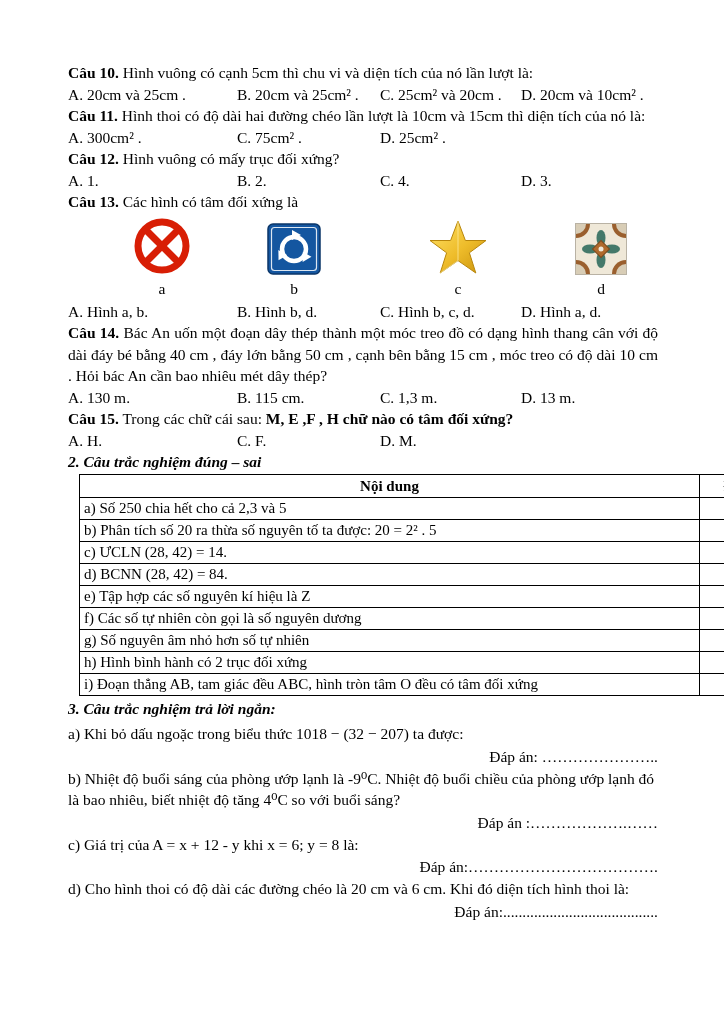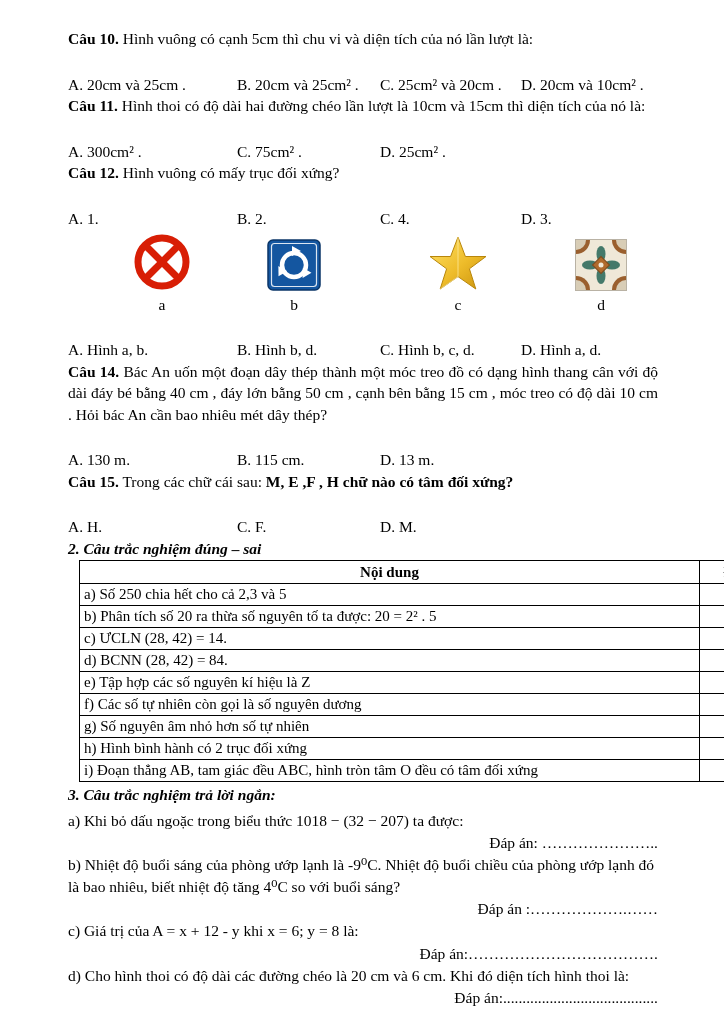--- a/index.html
+++ b/index.html
@@ -1,25 +1,25 @@
 <!DOCTYPE html>
 <html><head>
 <meta charset="utf-8">
 <style>
   html,body{margin:0;padding:0;background:#ffffff;}
   body{
     width:724px;height:1024px;
     font-family:"Liberation Serif","DejaVu Serif",serif;
     font-size:15.5px;color:#000;overflow:hidden;
   }
-  .page{padding:28px 66px 0 68px;width:590px;}
+  .page{padding:62px 66px 0 68px;width:590px;}
   p{margin:0;line-height:21.5px;}
   .b{font-weight:bold;}
   .bi{font-weight:bold;font-style:italic;}
-  .options{display:grid;grid-template-columns:169px 143px 141px 1fr;line-height:21.5px;margin-top:24px;}
+  .options{display:grid;grid-template-columns:169px 143px 141px 1fr;line-height:21.5px;}
   .figures{display:flex;align-items:flex-end;margin:4px 0 2px 0;}
   .fig{display:flex;flex-direction:column;align-items:center;}
   .fig .cap{line-height:20px;}
   .fig-a{margin-left:65px;}
   .fig-b{margin-left:76px;}
   .fig-c{margin-left:108px;}
   .fig-d{margin-left:88px;}
   table.ts{border-collapse:collapse;width:692px;margin:1px 0 2px 11px;}
   table.ts td{border:1px solid #000;padding:0 4px;line-height:21px;font-size:15px;vertical-align:middle;}
   table.ts td.ds{width:62px;text-align:center;}
@@ -49,20 +49,21 @@
   </div>
 
   <p><span class="b">Câu 12.</span><span> Hình vuông có mấy trục đối xứng?</span></p>
   <div class="options">
     <span>A. 1.</span>
     <span>B. 2.</span>
     <span>C. 4.</span>
     <span>D. 3.</span>
   </div>
 
+  <p><span class="b">Câu 13.</span><span> Các hình có tâm đối xứng là</span></p>
 
   <div class="figures">
     <div class="fig fig-a">
       <span>
         <svg width="58" height="58" viewBox="0 0 58 58">
           <circle cx="29" cy="29" r="24" fill="#ffffff" stroke="#d81e05" stroke-width="7"></circle>
           <line x1="12" y1="12" x2="46" y2="46" stroke="#d81e05" stroke-width="7"></line>
           <line x1="46" y1="12" x2="12" y2="46" stroke="#d81e05" stroke-width="7"></line>
         </svg>
       </span>
@@ -125,20 +126,21 @@
     <span>A. Hình a, b.</span>
     <span>B. Hình b, d.</span>
     <span>C. Hình b, c, d.</span>
     <span>D. Hình  a, d.</span>
   </div>
 
   <p class="q14text"><span class="b">Câu 14.</span><span> Bác An uốn một đoạn dây thép thành một móc treo đồ có dạng hình thang cân với độ dài đáy bé bằng 40 cm , đáy lớn bằng 50 cm , cạnh bên bằng 15 cm , móc treo có độ dài 10 cm . Hỏi bác An cần bao nhiêu mét dây thép?</span></p>
   <div class="options">
     <span>A. 130 m.</span>
     <span>B. 115 cm.</span>
+    <span>C. 1,3 m.</span>
     <span>D. 13 m.</span>
   </div>
 
   <p><span class="b">Câu 15.</span><span> Trong các chữ cái sau: </span><span class="b">M, E ,F , H  chữ nào có tâm đối xứng?</span></p>
   <div class="options">
     <span>A. H.</span>
     <span>C. F.</span>
     <span>D. M.</span>
   </div>
 

